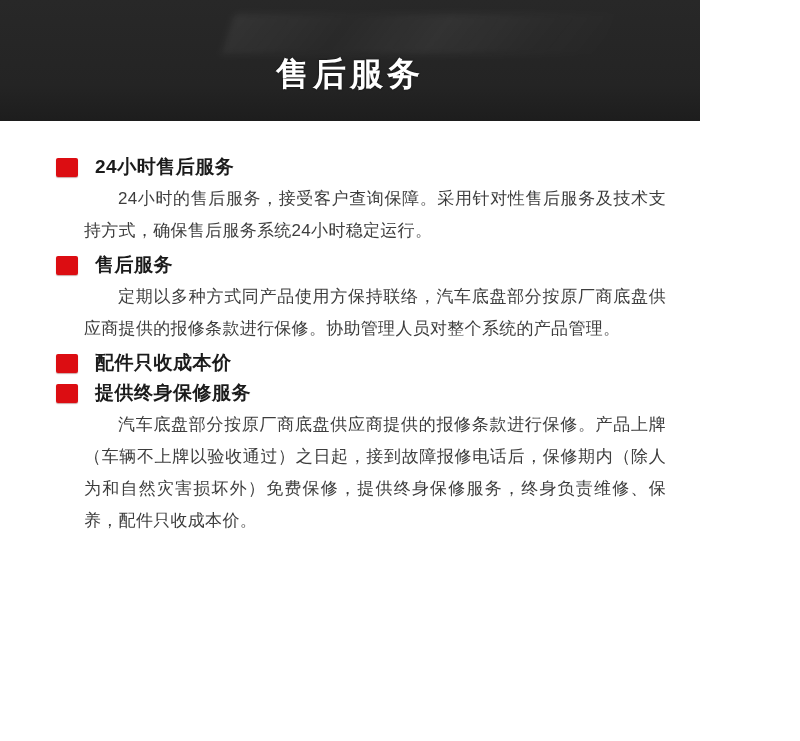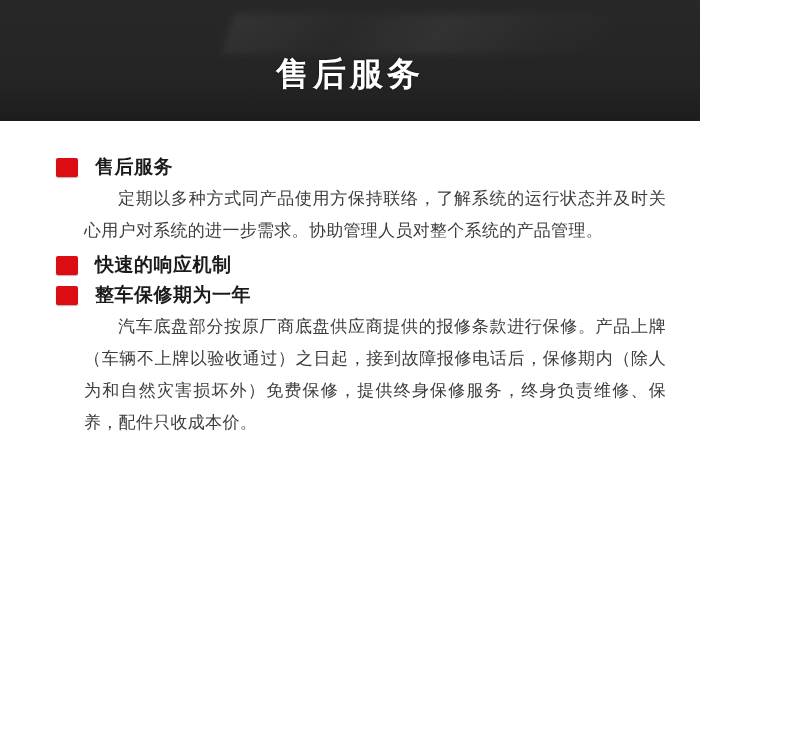--- a/index.html
+++ b/index.html
@@ -96,44 +96,53 @@
 
 <div class="page">
 
   <div class="header">
     <div class="watermark"></div>
     <div class="header-title">售后服务</div>
   </div>
 
   <div class="content">
 
+    <div class="section">
+      <div class="section-header">
+        <span class="bullet"></span>
+        <span class="section-heading">24小时售后服务</span>
+      </div>
+      <div class="section-body">
+        <p>24小时的售后服务，接受客户查询保障。采用针对性售后服务及技术支持方式，确保售后服务系统24小时稳定运行。</p>
+      </div>
+    </div>
 
     <div class="section">
       <div class="section-header">
         <span class="bullet"></span>
         <span class="section-heading">售后服务</span>
       </div>
       <div class="section-body">
-        <p>定期以多种方式同产品使用方保持联络，了解系统的运行状态并及时关心用户对系统的进一步需求。协助管理人员对整个系统的产品管理。</p>
+        <p>定期以多种方式同产品使用方保持联络，汽车底盘部分按原厂商底盘供应商提供的报修条款进行保修。协助管理人员对整个系统的产品管理。</p>
       </div>
     </div>
 
     <div class="section">
       <div class="section-header">
         <span class="bullet"></span>
-        <span class="section-heading">快速的响应机制</span>
+        <span class="section-heading">配件只收成本价</span>
       </div>
       <div class="section-body">
       </div>
     </div>
 
     <div class="section">
       <div class="section-header">
         <span class="bullet"></span>
-        <span class="section-heading">整车保修期为一年</span>
+        <span class="section-heading">提供终身保修服务</span>
       </div>
       <div class="section-body">
         <p>汽车底盘部分按原厂商底盘供应商提供的报修条款进行保修。产品上牌（车辆不上牌以验收通过）之日起，接到故障报修电话后，保修期内（除人为和自然灾害损坏外）免费保修，提供终身保修服务，终身负责维修、保养，配件只收成本价。</p>
       </div>
     </div>
 
   </div>
 </div>
 
 </body></html>

